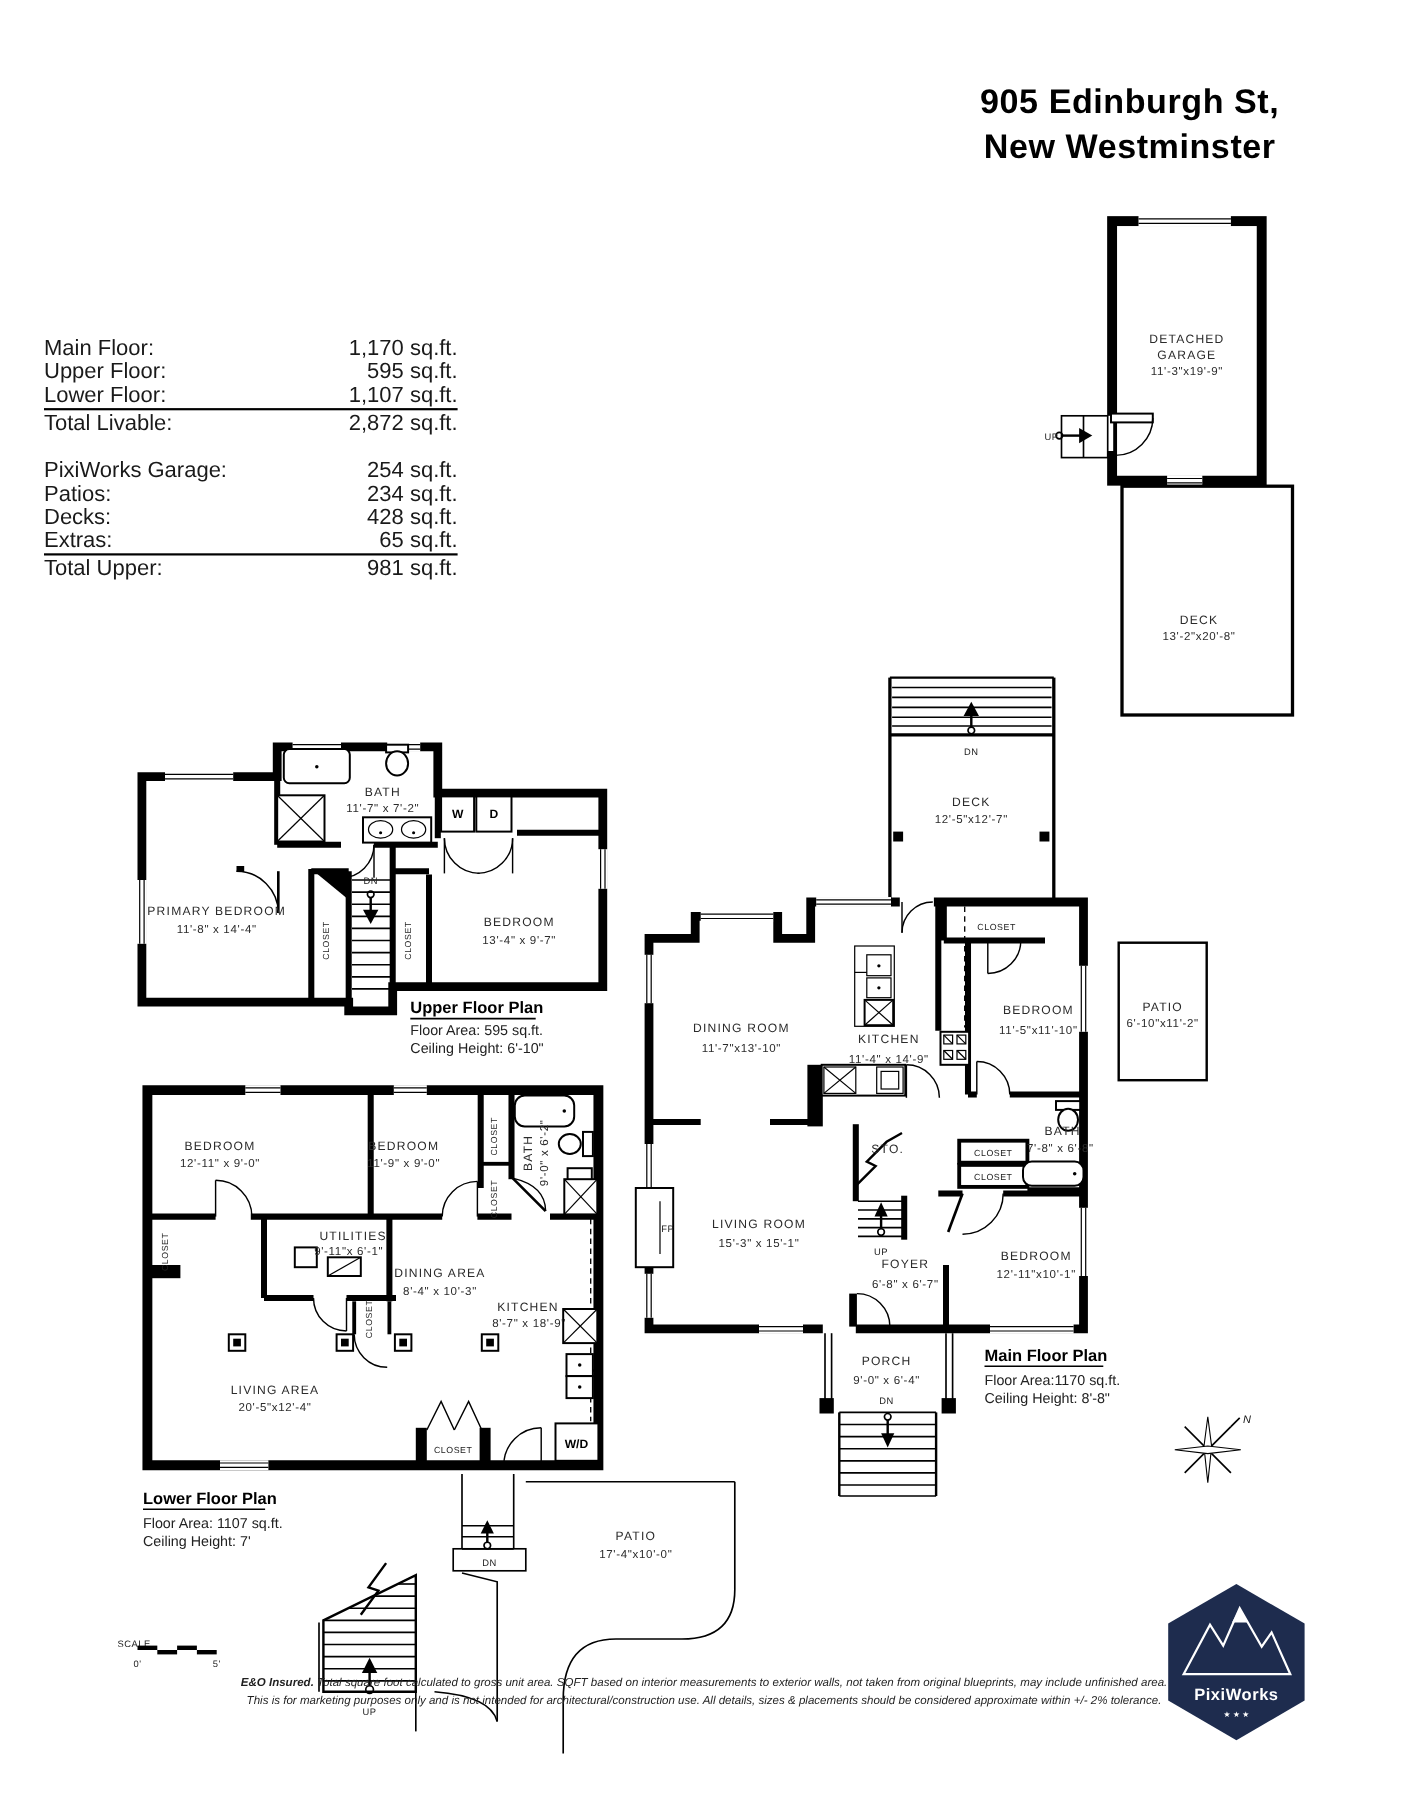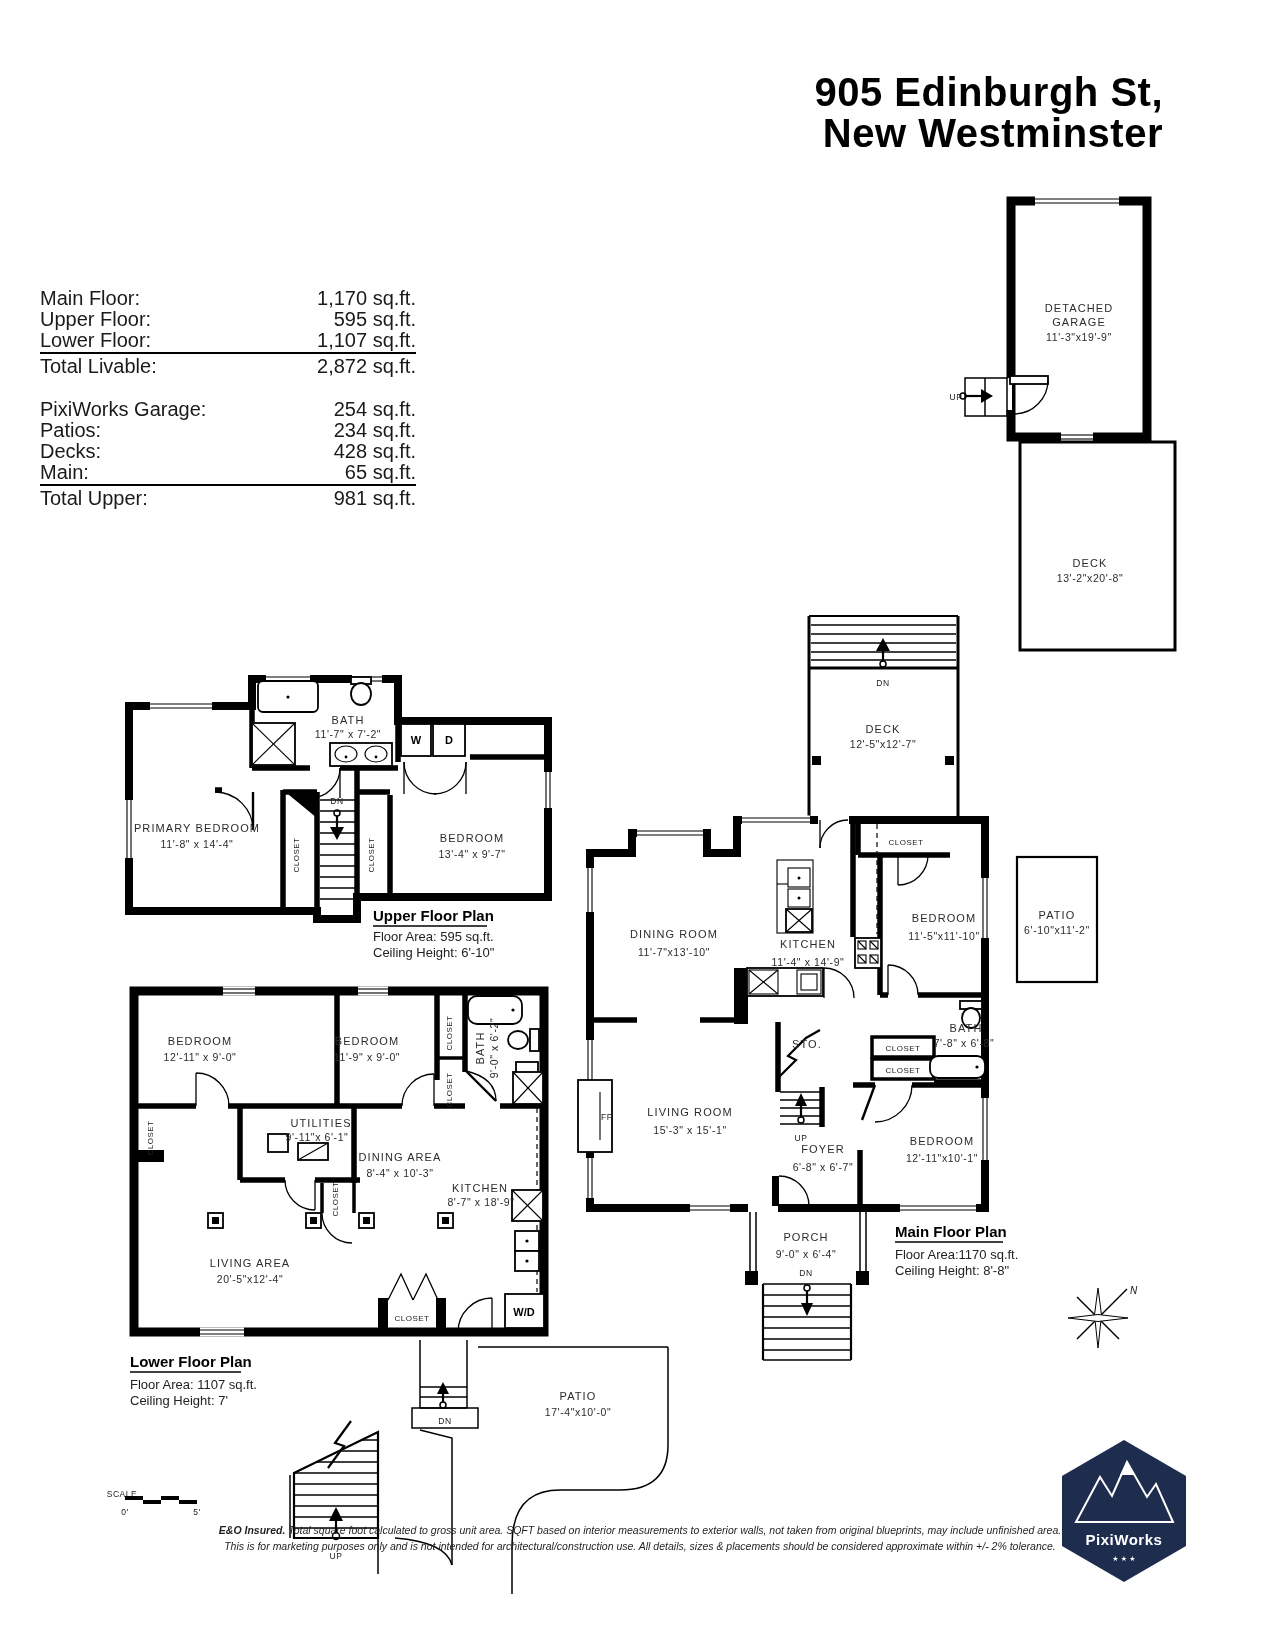--- a/index.html
+++ b/index.html
@@ -1,22 +1,22 @@
 <!DOCTYPE html>
 <html><head>
 <meta charset="utf-8">
 <style>
   html,body{margin:0;padding:0;background:#fff;}
   .page{position:relative;width:1275px;height:1650px;background:#fff;overflow:hidden;
         font-family:"Liberation Sans",sans-serif;color:#111;}
   
-  .title{position:absolute;top:72px;right:112px;text-align:right;font-weight:bold;
-         font-size:40px;line-height:41px;letter-spacing:0.5px;color:#000;}
+  .title{position:absolute;top:72px;right:112px;text-align:center;font-weight:bold;
+         font-size:31px;line-height:41px;letter-spacing:0.5px;color:#000;}
   
-  .summary{position:absolute;left:40px;top:288px;width:376px;font-size:20px;color:#1a1a1a;}
+  .summary{position:absolute;left:40px;top:307px;width:376px;font-size:20px;color:#1a1a1a;}
   .sum-row{display:flex;justify-content:space-between;line-height:21px;}
   .sum-row.total{font-weight:normal;align-items:center;}
   .sum-rule{border:none;border-top:2.6px solid #000;margin:1px 0 2px 0;}
   .sum-gap{height:22px;}
   
   .disclaimer{position:absolute;left:90px;top:1502px;width:1100px;text-align:center;
               font-style:italic;font-size:10.5px;line-height:16px;color:#1f1f1f;margin-top:20px;}
   .disclaimer b{font-weight:bold;}
   
   svg{position:absolute;left:0;top:0;}
@@ -87,21 +87,21 @@
     </div>
     <div class="sum-row">
       <span>Patios:</span>
       <span>234 sq.ft.</span>
     </div>
     <div class="sum-row">
       <span>Decks:</span>
       <span>428 sq.ft.</span>
     </div>
     <div class="sum-row">
-      <span>Main:</span>
+      <span>Extras:</span>
       <span>65 sq.ft.</span>
     </div>
     <hr class="sum-rule">
     <div class="sum-row total">
       <span>Total Upper:</span>
       <span>981 sq.ft.</span>
     </div>
   </div>
 
   <svg width="1275" height="1650" viewBox="0 0 1275 1650">

